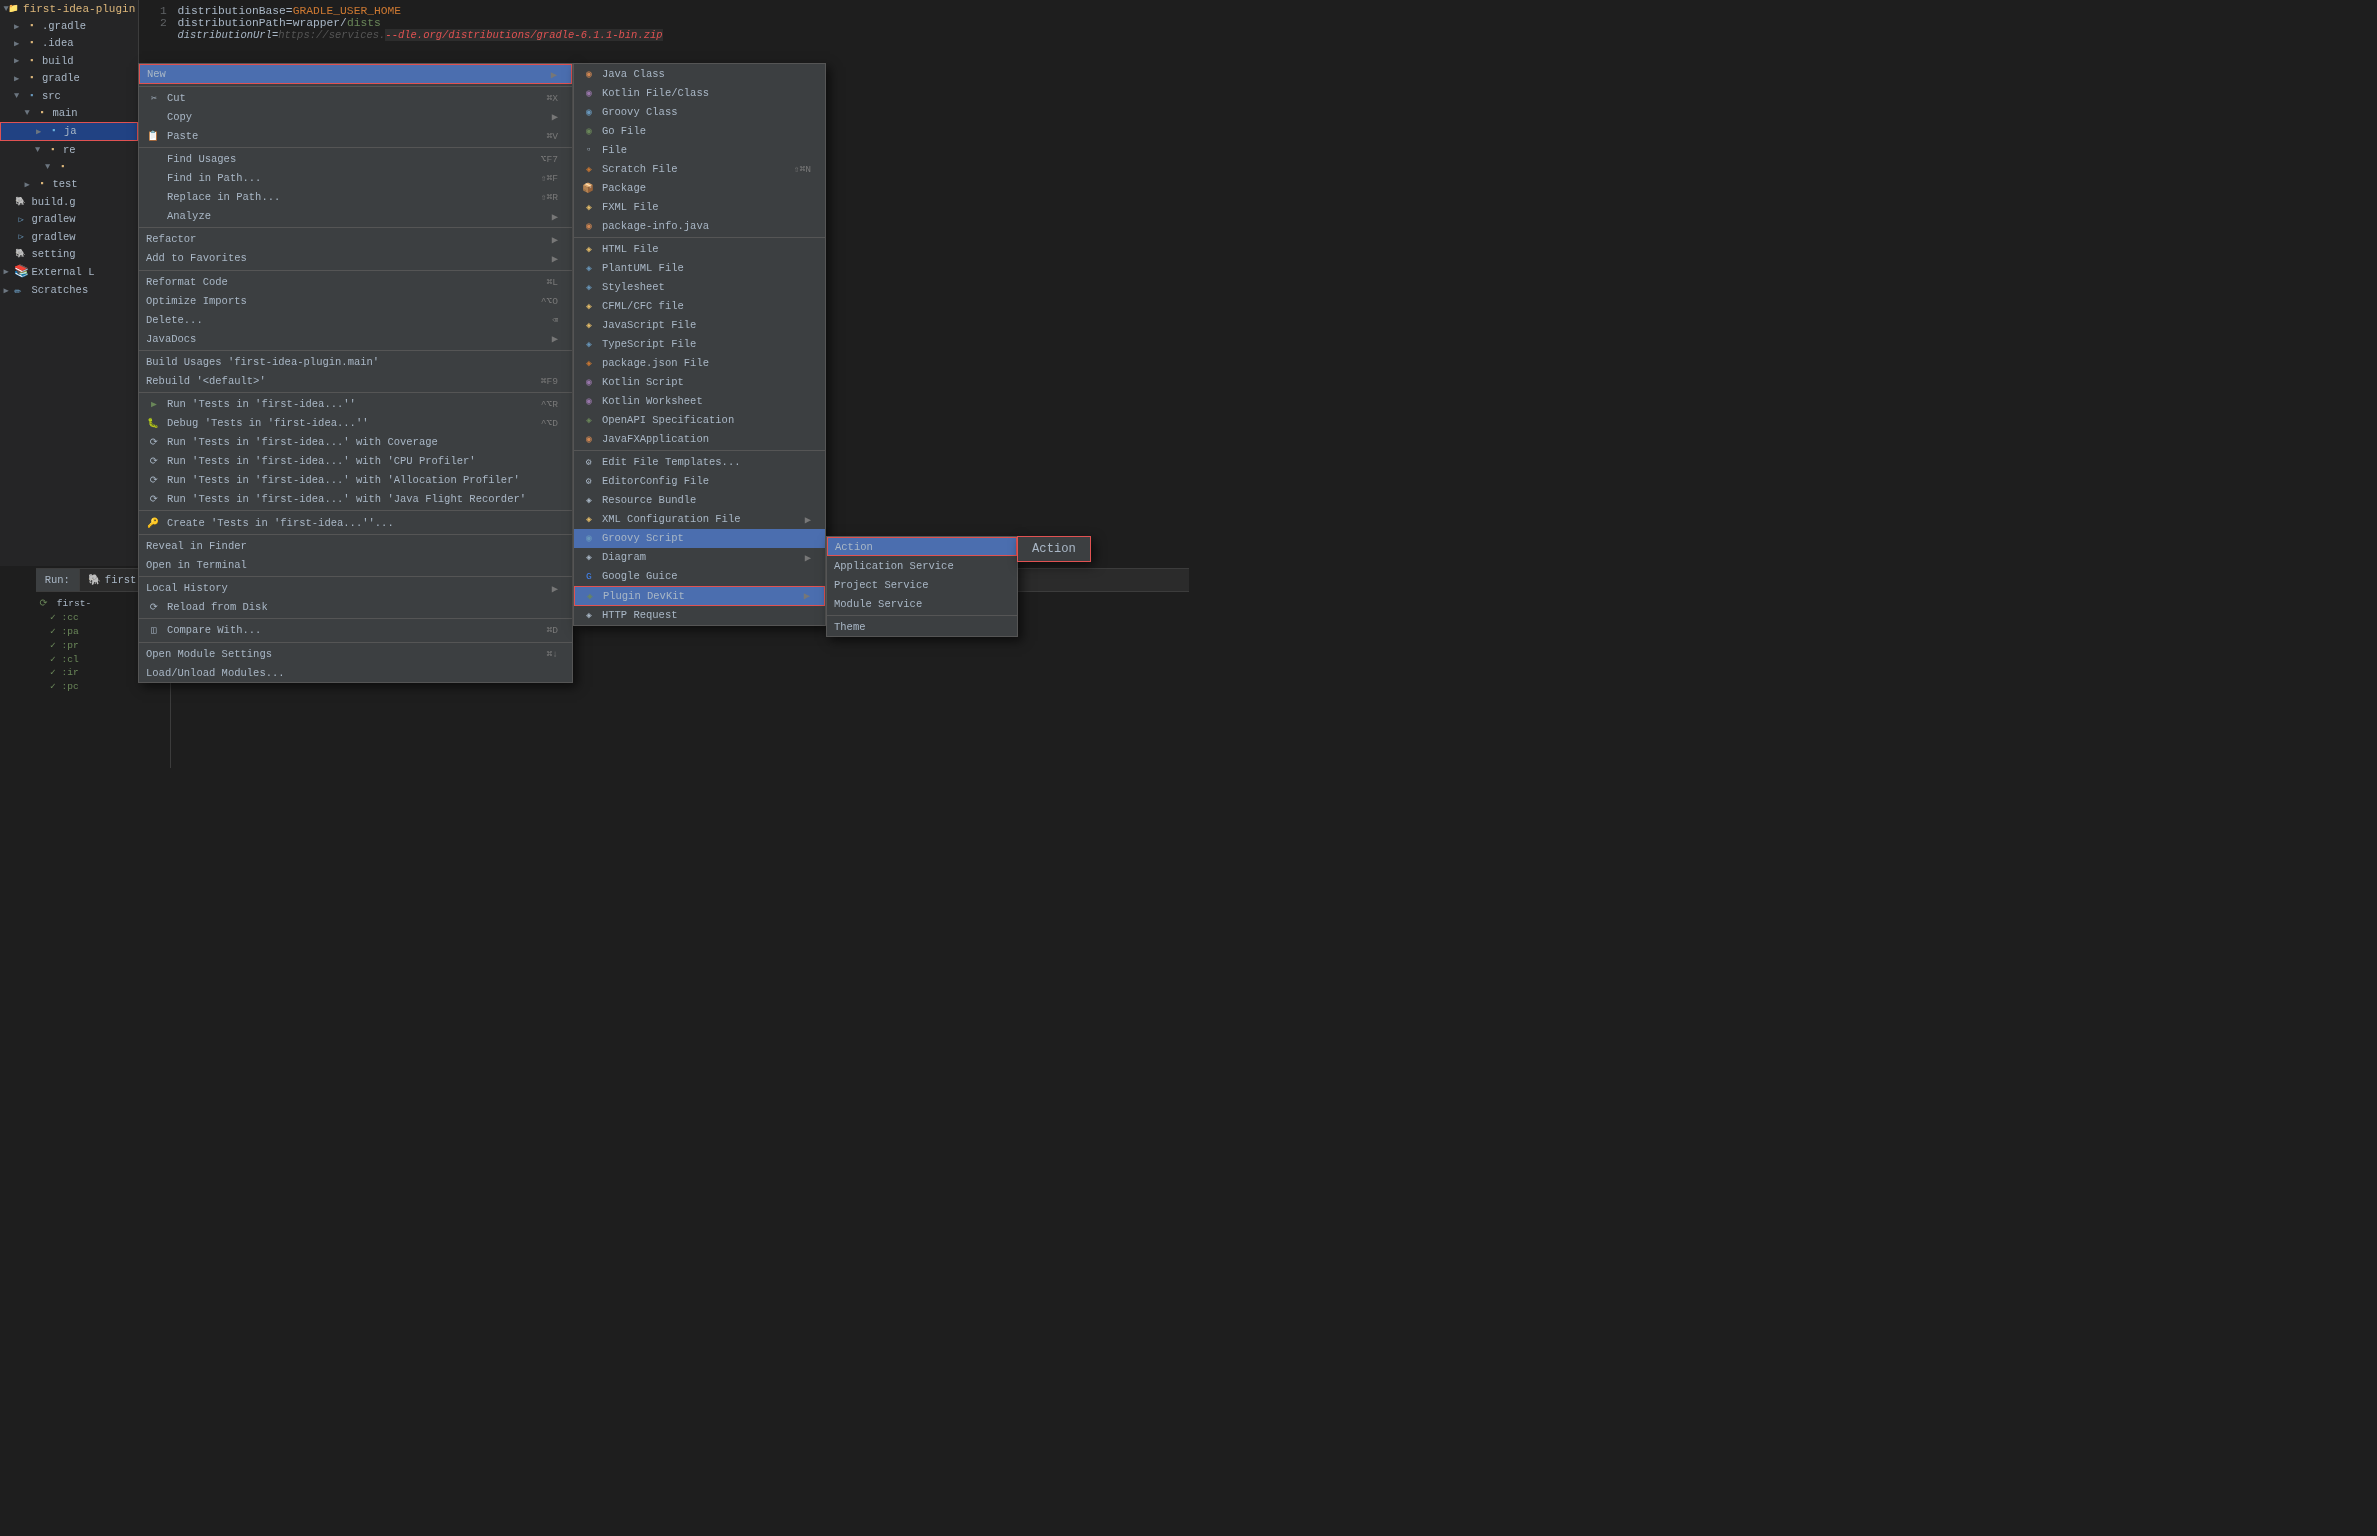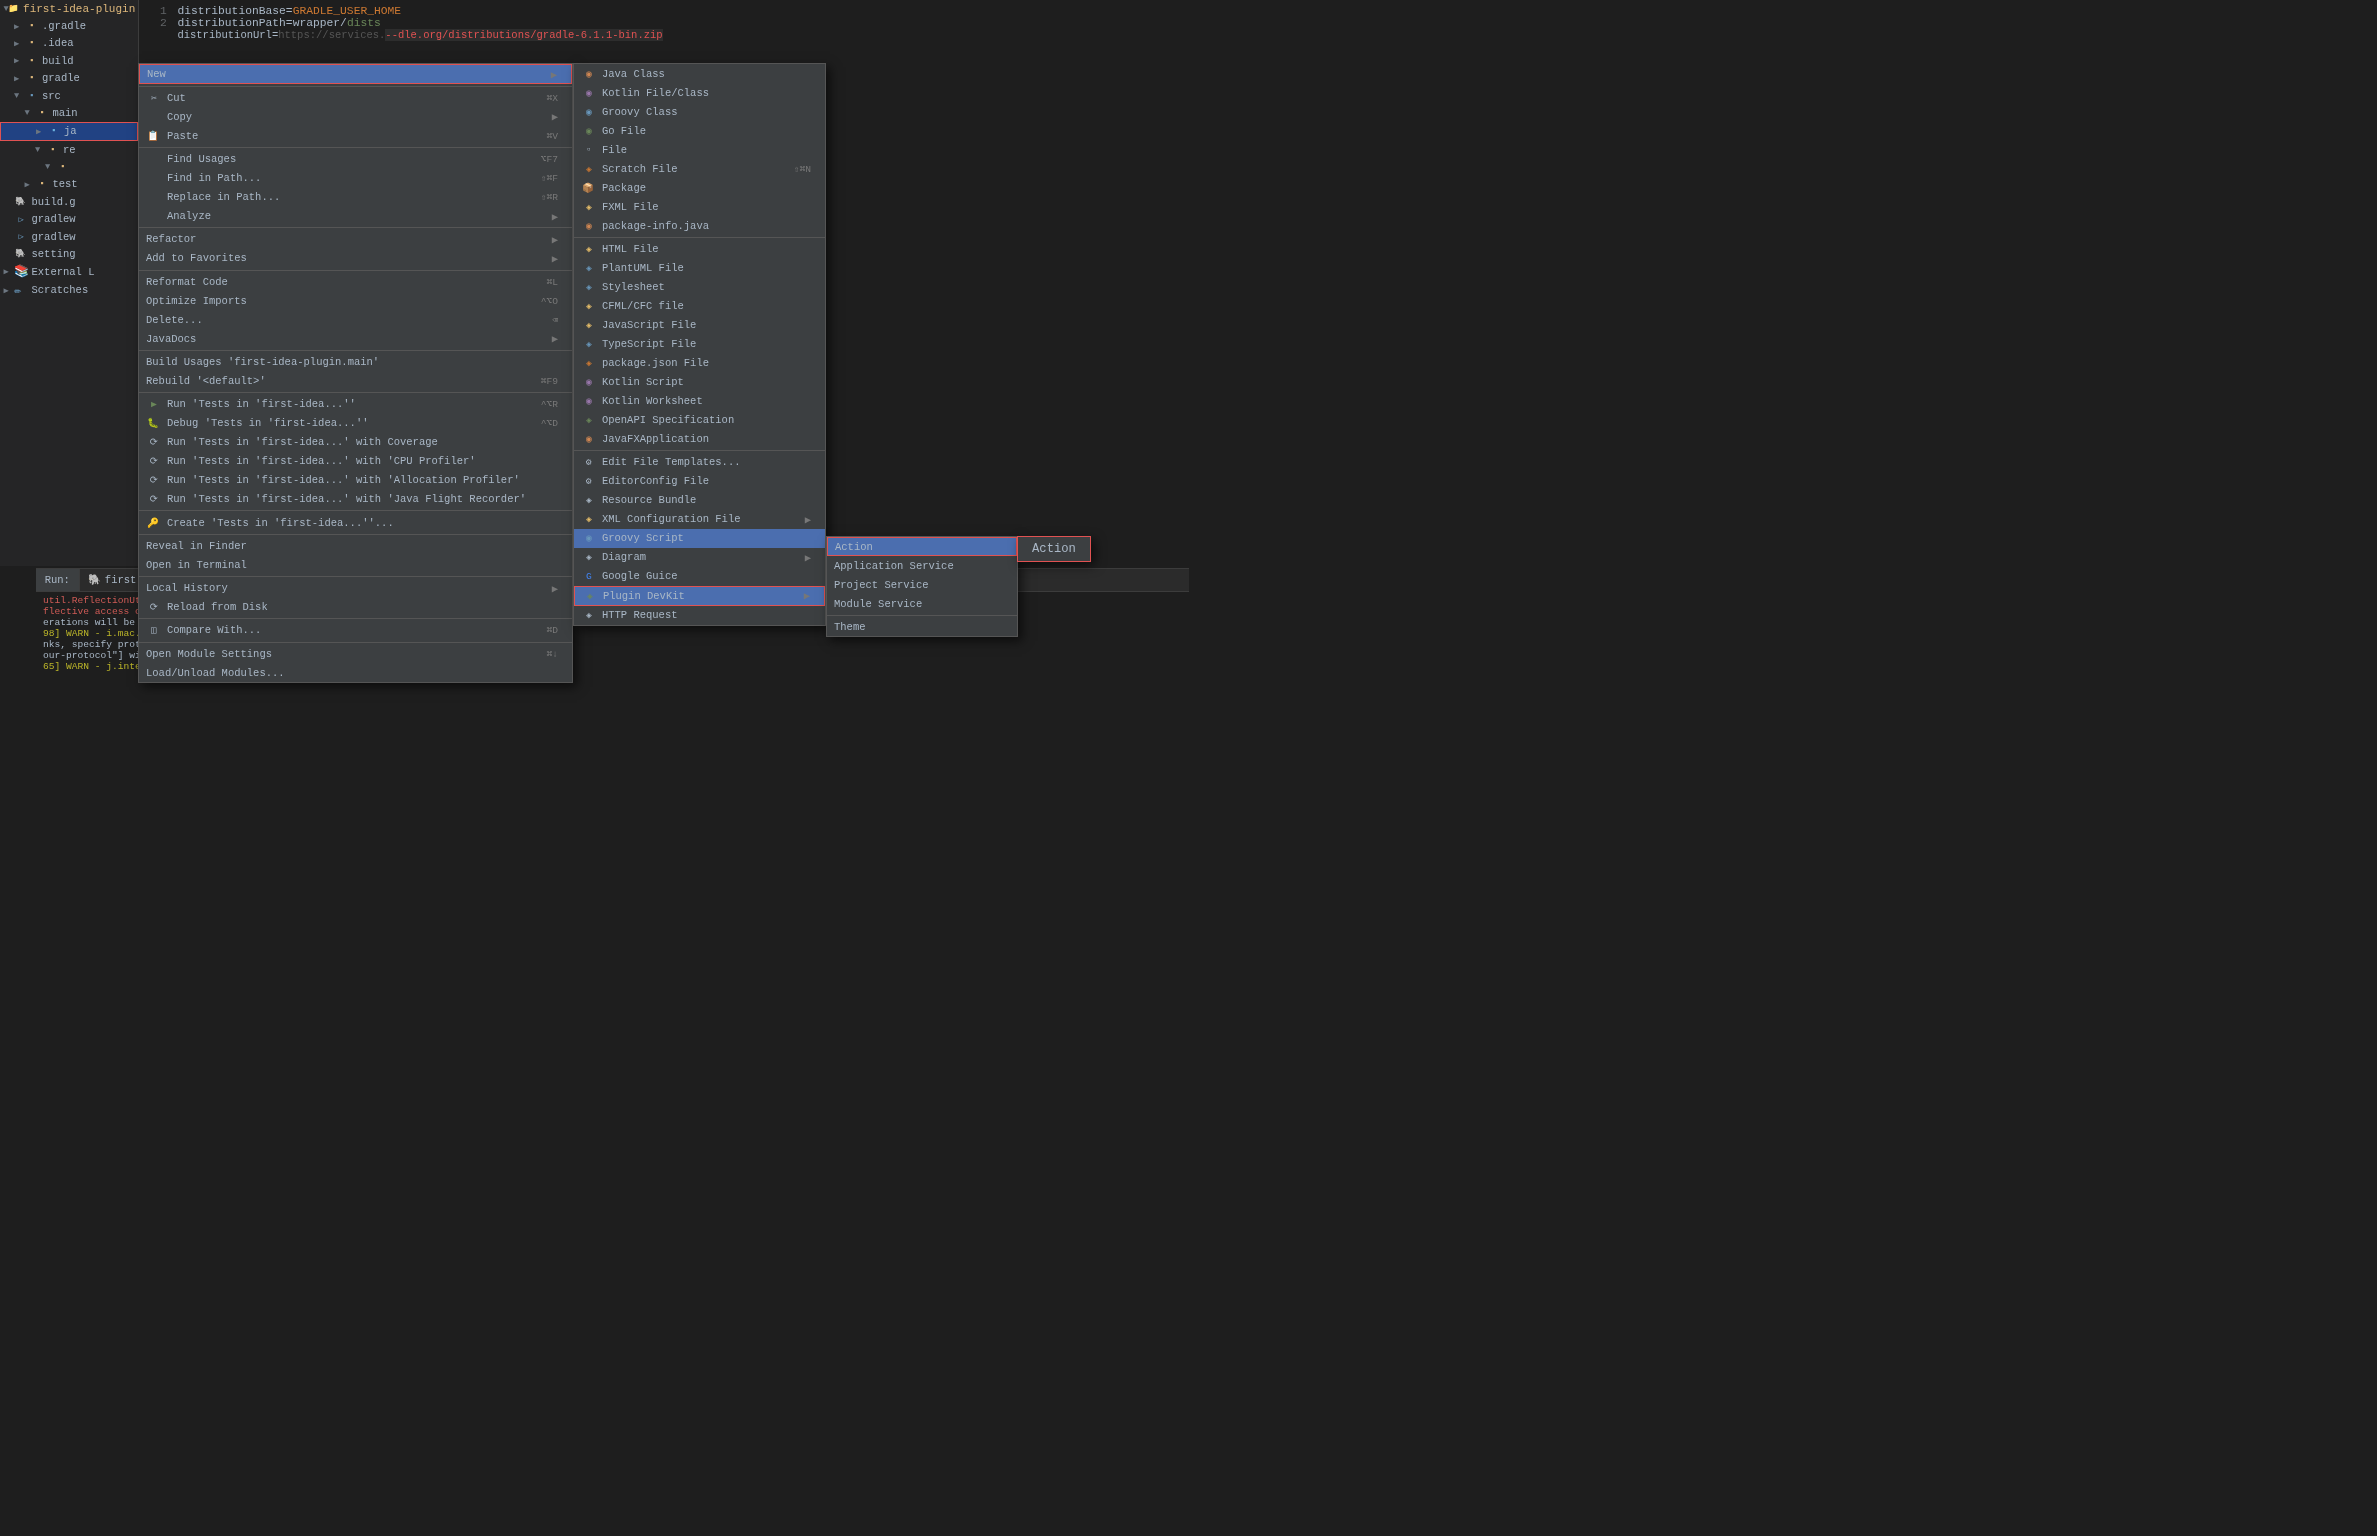--- a/index.html
+++ b/index.html
@@ -315,21 +315,21 @@
   <div class="editor-line">
     <span class="line-num">1</span>
     <span class="editor-text">distributionBase=<span style="color:#cc7832;">GRADLE_USER_HOME</span></span>
   </div>
   <div class="editor-line">
     <span class="line-num">2</span>
     <span class="editor-text">distributionPath=wrapper/<span style="color:#6a8759;text-align:right;">dists</span></span>
   </div>
   <div class="editor-line">
     <span class="line-num" style="color:#555;"></span>
-    <span class="editor-text" style="font-size:10.5px;">distributionUrl=<span style="color:#555;">https://services.</span><span style="color:#e05252; background:#2d2d2d;">--dle.org/distributions/gradle-6.1.1-bin.zip</span></span>
+    <span class="editor-text" style="font-size:10.5px;font-style:italic;">distributionUrl=<span style="color:#555;">https://services.</span><span style="color:#e05252; background:#2d2d2d;">--dle.org/distributions/gradle-6.1.1-bin.zip</span></span>
   </div>
 </div>
 
 <div class="context-menu" style="top:63px; left:138px; width:435px;">
 
   <div class="menu-item new-item">
     <span class="menu-item-label">New</span>
     <span class="menu-arrow">▶</span>
   </div>
 
@@ -652,20 +652,34 @@
     </span>
     <span style="display:inline-block; width:10.5px; height:10.5px; background:#e05252; margin-left:3.5px; cursor:pointer;"></span>
     <span style="margin-left:7px; color:#6a8759;">⟳</span>
     <span style="margin-left:7px; color:#a9b7c6;">👁</span>
     <span style="margin-left:7px; color:#a9b7c6;">⊞</span>
     <span style="margin-left:7px; color:#6a8759;">📌</span>
   </div>
 
   <div style="display:flex; height:calc(100% - 22.6px);">
 
+    <div style="width:135px; border-right:0.9px solid #3c3c3c; padding:3.5px; overflow:hidden;">
+      <div style="font-size:9.6px; color:#a9b7c6; padding:1.7px 0;">
+        <span style="color:#6a8759;">⟳</span>
+        <span style="margin-left:3.5px;">first-</span>
+      </div>
+      <div style="padding-left:10.5px;">
+        <div style="font-size:9.6px; color:#6a8759; padding:0.9px 0;">✓ :cc</div>
+        <div style="font-size:9.6px; color:#6a8759; padding:0.9px 0;">✓ :pa</div>
+        <div style="font-size:9.6px; color:#6a8759; padding:0.9px 0;">✓ :pr</div>
+        <div style="font-size:9.6px; color:#6a8759; padding:0.9px 0;">✓ :cl</div>
+        <div style="font-size:9.6px; color:#6a8759; padding:0.9px 0;">✓ :ir</div>
+        <div style="font-size:9.6px; color:#6a8759; padding:0.9px 0;">✓ :pc</div>
+      </div>
+    </div>
 
     <div style="flex:1; padding:3.5px 7px; overflow:hidden; font-family:'Courier New',monospace; font-size:9.6px;">
       <div style="color:#cf5b56;">util.ReflectionUtil</div>
       <div style="color:#cf5b56;">flective access opera</div>
       <div style="color:#a9b7c6;">erations will be denied</div>
       <div style="color:#bbb529;">98]   WARN - i.mac.MacOS</div>
       <div style="color:#a9b7c6;">nks, specify protocols i</div>
       <div style="color:#a9b7c6;">our-protocol"] will hand_</div>
       <div style="color:#bbb529;">65]   WARN - j.internal.DebugAttachDetector - Unable to start Debu</div>
     </div>

